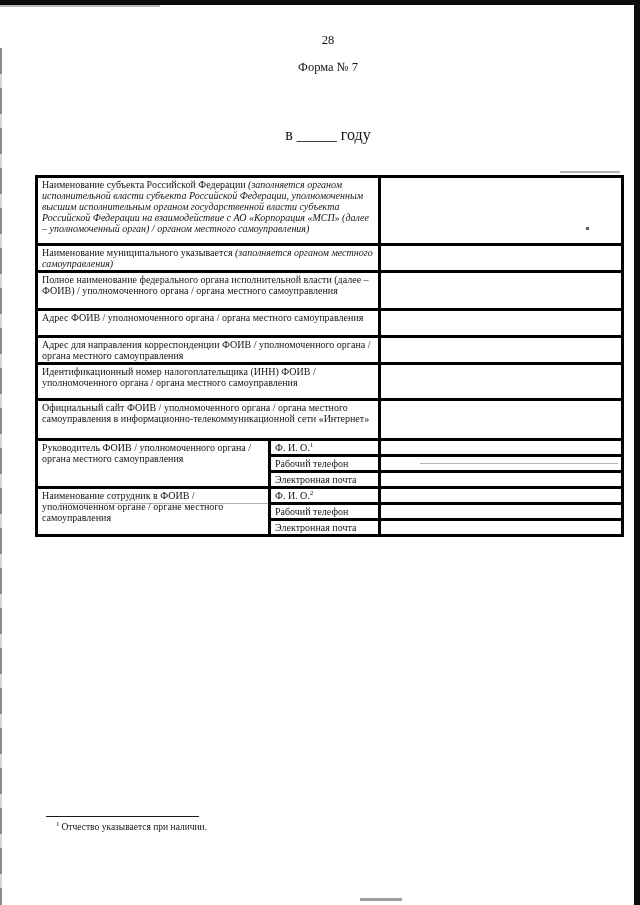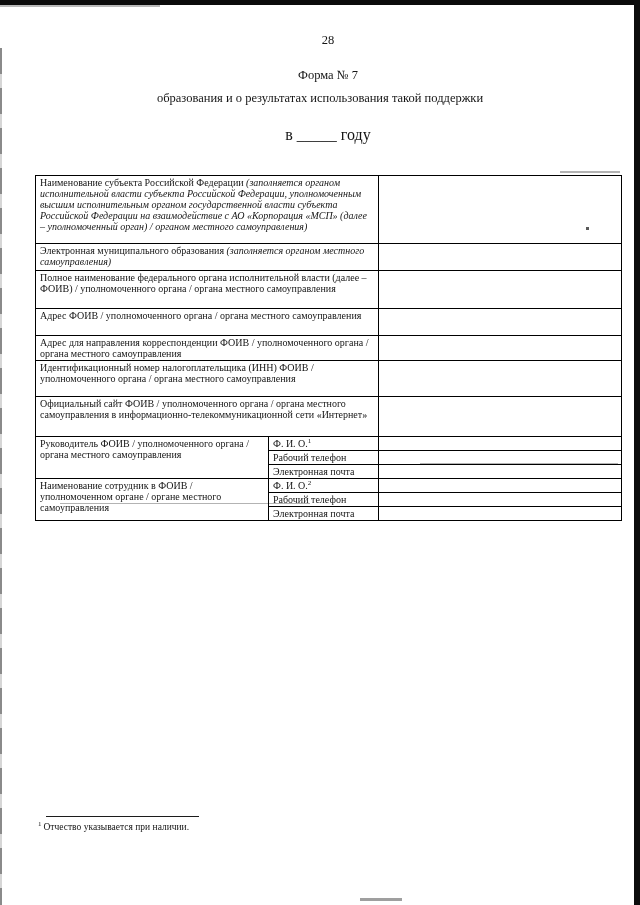--- a/index.html
+++ b/index.html
@@ -23,49 +23,49 @@
   .sm2 { left:382px; top:243px; width:235px; height:1px; }
   .sm3 { left:430px; top:308px; width:188px; height:1px; }
   .sm4 { left:300px; top:335px; width:318px; height:1px; }
   .sm5 { left:420px; top:463px; width:198px; height:1px; }
   .sm6 { left:60px;  top:503px; width:250px; height:1px; }
   .sm7 { left:360px; top:898px; width:42px;  height:3px; background:#9f9f9f; }
 
   
   .page-number { position:absolute; left:35px; top:33px; width:586px;
                  text-align:center; font-size:12.5px; }
-  .form-label  { position:absolute; left:35px; top:68px; width:586px;
+  .form-label  { position:absolute; left:35px; top:60px; width:586px;
                  text-align:center; font-size:12.5px; }
   .doc-title   { position:absolute; left:12px; top:90px; width:616px;
                  text-align:center; font-size:12.5px; line-height:16px; }
   .year-line   { position:absolute; left:35px; top:126px; width:586px;
                  text-align:center; font-size:16px; }
 
   
   table.form-table {
     position:absolute; left:35px; top:175px;
     width:586px;
     border-collapse:collapse;
     table-layout:fixed;
     font-size:10px; line-height:11px;
   }
   .form-table td {
-    border:1px solid #000000;
+    border:3px solid #000000;
     vertical-align:top;
     padding:1px 4px 1px 4px;
     overflow:hidden;
     font-family:Liberation Serif, serif;
   }
   .note { font-style:italic; }
   td.val { }
   sup { font-size:7px; line-height:0; }
 
   
   .footnote-rule { position:absolute; left:46px; top:816px; width:153px; height:1px; background:#1c1c1c; }
-  .footnotes { position:absolute; left:38px; top:822px; width:400px;
+  .footnotes { position:absolute; left:56px; top:822px; width:400px;
                font-size:9.5px; line-height:11.5px;font-family:Liberation Serif, serif; }
   .footnotes sup { margin-right:2px; }
 </style>
 </head>
 <body>
 
 <div class="scan-bar-top"></div>
 <div class="scan-bar-top2"></div>
 <div class="scan-bar-right"></div>
 <div class="scan-line-left"></div>
@@ -74,39 +74,38 @@
 <div class="scan-smudge sm2"></div>
 <div class="scan-smudge sm3"></div>
 <div class="scan-smudge sm4"></div>
 <div class="scan-smudge sm5"></div>
 <div class="scan-smudge sm6"></div>
 <div class="scan-smudge sm7"></div>
 
 <div class="page-number">28</div>
 <div class="form-label">Форма № 7</div>
 <div class="doc-title">
-  <div>образования и о результатах использования такой поддержки</div>
 </div>
 <div class="year-line">в _____ году</div>
 
 <table class="form-table">
   <colgroup>
     <col style="width:233px">
       <col style="width:110px">
       <col style="width:243px">
   </colgroup>
 
   <tbody>
       <tr style="height:68px">
     <td colspan="2"><span>Наименование субъекта Российской Федерации </span><span class="note">(заполняется органом исполнительной власти субъекта Российской Федерации, уполномоченным высшим исполнительным органом государственной власти субъекта Российской Федерации на взаимодействие с АО «Корпорация «МСП» (далее – уполномоченный орган) / органом местного самоуправления)</span></td>
     <td class="val"></td>
   </tr>
 
   <tr style="height:27px">
-    <td colspan="2"><span>Электронная муниципального образования </span><span class="note">(заполняется органом местного самоуправления)</span></td>
+    <td colspan="2"><span>Наименование муниципального указывается </span><span class="note">(заполняется органом местного самоуправления)</span></td>
     <td class="val"></td>
   </tr>
 
   <tr style="height:38px">
     <td colspan="2"><span>Полное наименование федерального органа исполнительной власти (далее – ФОИВ) / уполномоченного органа / органа местного самоуправления</span></td>
     <td class="val"></td>
   </tr>
 
   <tr style="height:27px">
     <td colspan="2"><span>Адрес ФОИВ / уполномоченного органа / органа местного самоуправления</span></td>

